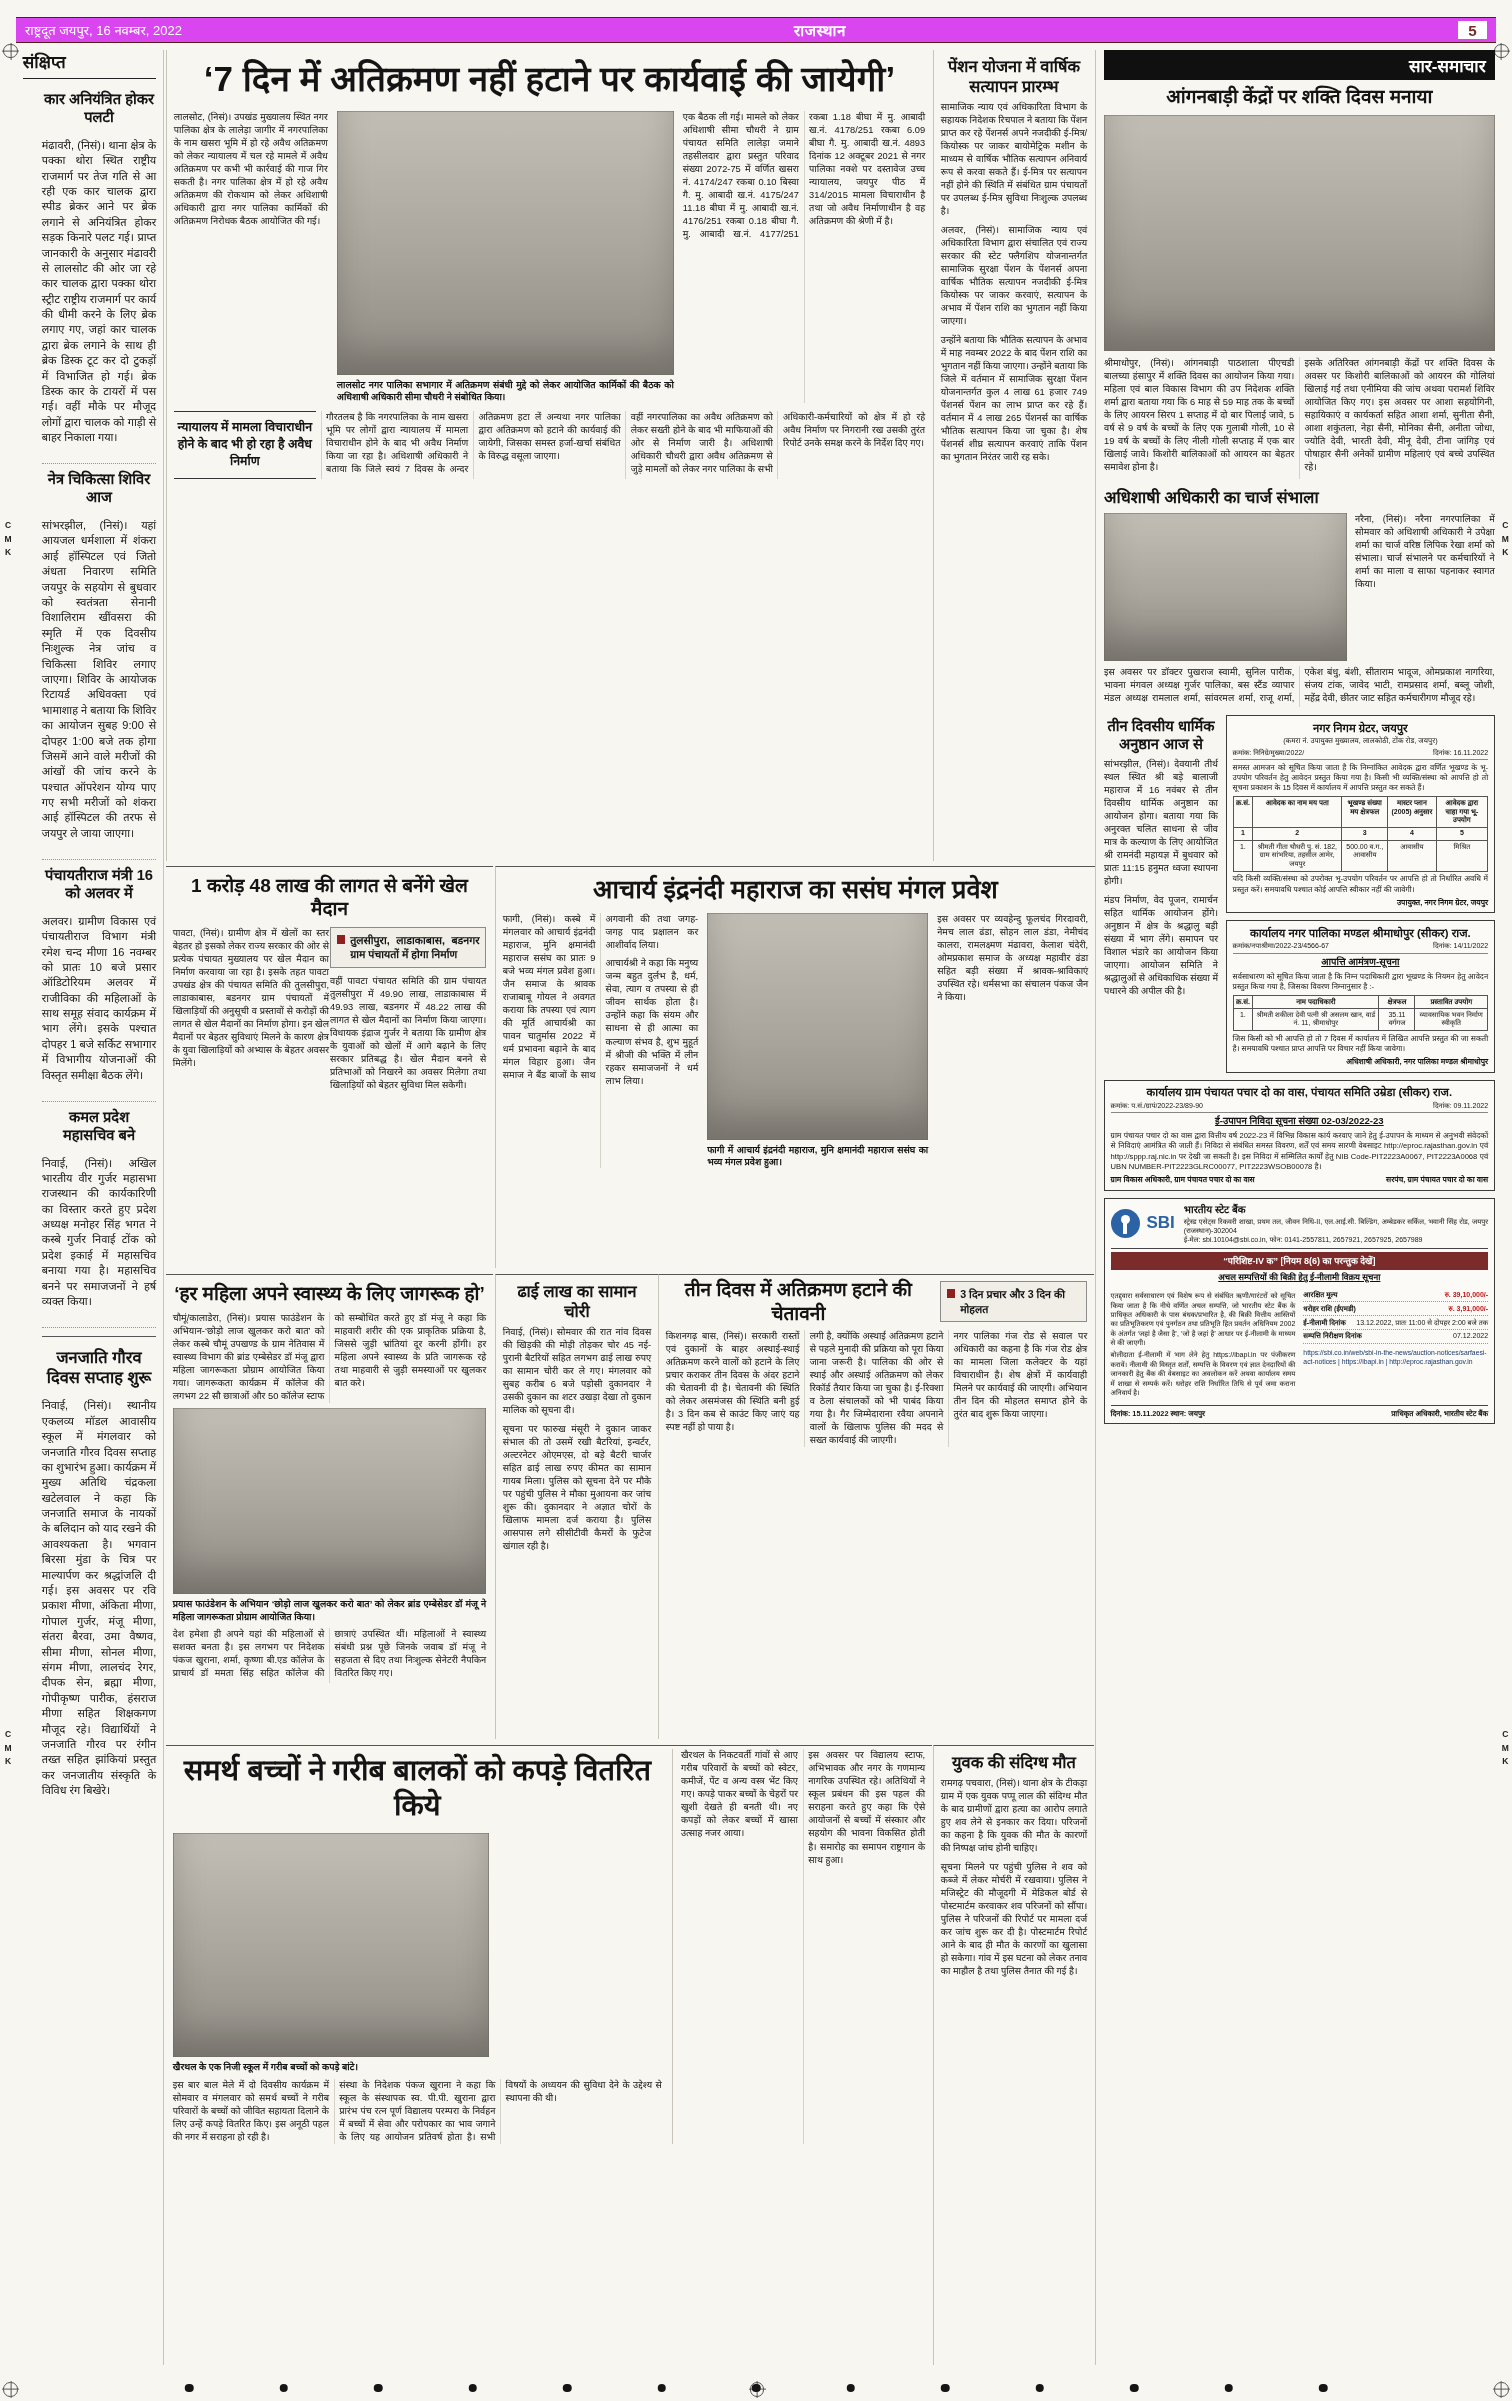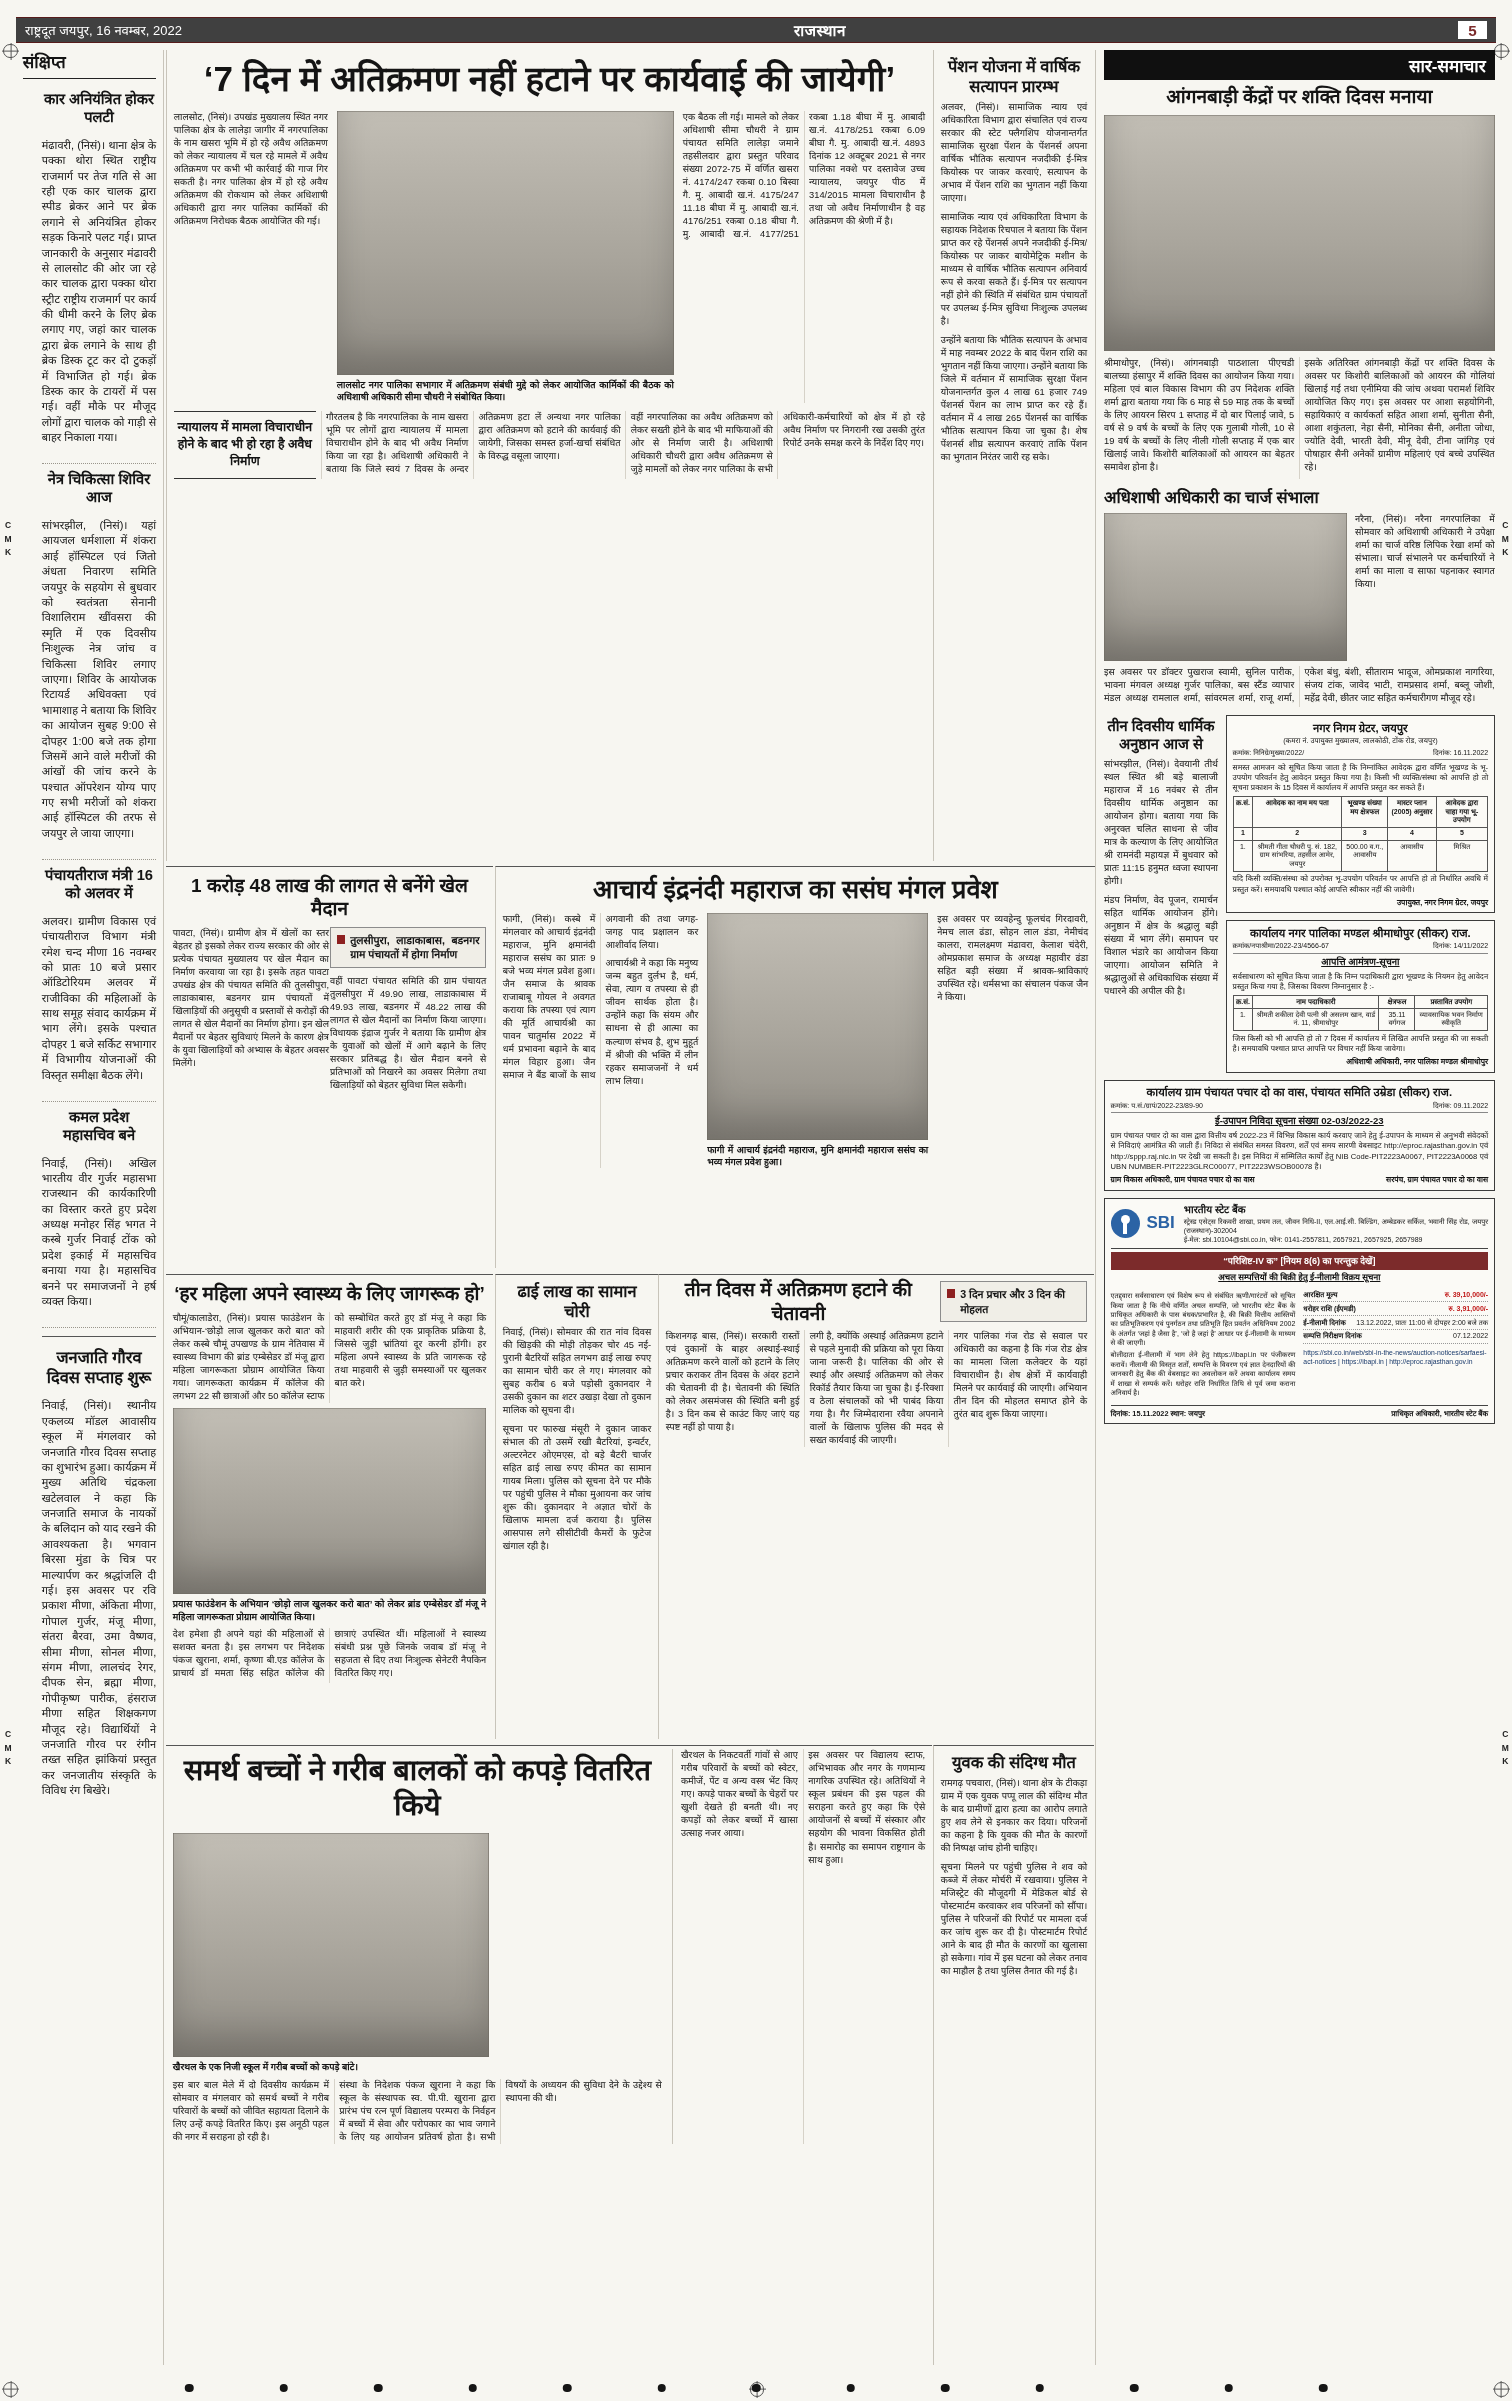--- a/index.html
+++ b/index.html
@@ -1,19 +1,19 @@
 <!DOCTYPE html>
 <html lang="hi" style="font-size:9px"><head>
 <meta charset="utf-8">
 <style>
   html,body{margin:0;padding:0;background:#dedcd6;}
   .page{position:relative;width:1512px;height:2401px;background:#f7f6f1;overflow:hidden;
         font-family:"Liberation Sans","DejaVu Sans",sans-serif;color:#141414;}
   
-  .masthead{position:absolute;left:16px;top:17px;width:1480px;height:26px;background:#404040;
+  .masthead{position:absolute;left:16px;top:17px;width:1480px;height:26px;background:#d946ef;
             border-top:1.1px solid #571c1c;border-bottom:1.1px solid #571c1c;color:#fff;
             display:flex;align-items:center;justify-content:space-between;padding:0 9px;box-sizing:border-box;}
   .masthead .edition{font-size:13px;}
   .masthead .region{font-size:15.2px;font-weight:bold;letter-spacing:0.6px;}
   .masthead .pagenum{background:#fff;color:#7c2b2b;font-weight:bold;font-size:15.2px;padding:0.6px 10.2px;}
   
   .art{position:absolute;box-sizing:border-box;padding:3.4px 6.8px;overflow:hidden;}
   .rule-left{border-left:0.6px solid #c8c4ba;}
   .rule-top{border-top:0.8px solid #555;}
   .body-text{font-size:9.3px;line-height:1.4;text-align:justify;}
@@ -187,22 +187,22 @@
     <div class="body-text cols-5" style="margin-top:8px;">
       <div class="main-subhead">न्यायालय में मामला विचाराधीन होने के बाद भी हो रहा है अवैध निर्माण</div>
       <p>गौरतलब है कि नगरपालिका के नाम खसरा भूमि पर लोगों द्वारा न्यायालय में मामला विचाराधीन होने के बाद भी अवैध निर्माण किया जा रहा है। अधिशाषी अधिकारी ने बताया कि जिले स्वयं 7 दिवस के अन्दर अतिक्रमण हटा लें अन्यथा नगर पालिका द्वारा अतिक्रमण को हटाने की कार्यवाई की जायेगी, जिसका समस्त हर्जा-खर्चा संबंधित के विरुद्ध वसूला जाएगा।</p>
       <p>वहीं नगरपालिका का अवैध अतिक्रमण को लेकर सख्ती होने के बाद भी माफियाओं की ओर से निर्माण जारी है। अधिशाषी अधिकारी चौधरी द्वारा अवैध अतिक्रमण से जुड़े मामलों को लेकर नगर पालिका के सभी अधिकारी-कर्मचारियों को क्षेत्र में हो रहे अवैध निर्माण पर निगरानी रख उसकी तुरंत रिपोर्ट उनके समक्ष करने के निर्देश दिए गए।</p>
     </div>
   </section>
 
   <section class="art art-pension rule-left">
     <h2 class="hl-md">पेंशन योजना में वार्षिक सत्यापन प्रारम्भ</h2>
     <div class="body-text">
+      <p>सामाजिक न्याय एवं अधिकारिता विभाग के सहायक निदेशक रिचपाल ने बताया कि पेंशन प्राप्त कर रहे पेंशनर्स अपने नजदीकी ई-मित्र/कियोस्क पर जाकर बायोमेट्रिक मशीन के माध्यम से वार्षिक भौतिक सत्यापन अनिवार्य रूप से करवा सकते हैं। ई-मित्र पर सत्यापन नहीं होने की स्थिति में संबंधित ग्राम पंचायतों पर उपलब्ध ई-मित्र सुविधा निःशुल्क उपलब्ध है।</p>
       <p>अलवर, (निसं)। सामाजिक न्याय एवं अधिकारिता विभाग द्वारा संचालित एवं राज्य सरकार की स्टेट फ्लैगशिप योजनान्तर्गत सामाजिक सुरक्षा पेंशन के पेंशनर्स अपना वार्षिक भौतिक सत्यापन नजदीकी ई-मित्र कियोस्क पर जाकर करवाएं, सत्यापन के अभाव में पेंशन राशि का भुगतान नहीं किया जाएगा।</p>
-      <p>सामाजिक न्याय एवं अधिकारिता विभाग के सहायक निदेशक रिचपाल ने बताया कि पेंशन प्राप्त कर रहे पेंशनर्स अपने नजदीकी ई-मित्र/कियोस्क पर जाकर बायोमेट्रिक मशीन के माध्यम से वार्षिक भौतिक सत्यापन अनिवार्य रूप से करवा सकते हैं। ई-मित्र पर सत्यापन नहीं होने की स्थिति में संबंधित ग्राम पंचायतों पर उपलब्ध ई-मित्र सुविधा निःशुल्क उपलब्ध है।</p>
       <p>उन्होंने बताया कि भौतिक सत्यापन के अभाव में माह नवम्बर 2022 के बाद पेंशन राशि का भुगतान नहीं किया जाएगा। उन्होंने बताया कि जिले में वर्तमान में सामाजिक सुरक्षा पेंशन योजनान्तर्गत कुल 4 लाख 61 हजार 749 पेंशनर्स पेंशन का लाभ प्राप्त कर रहे हैं। वर्तमान में 4 लाख 265 पेंशनर्स का वार्षिक भौतिक सत्यापन किया जा चुका है। शेष पेंशनर्स शीघ्र सत्यापन करवाएं ताकि पेंशन का भुगतान निरंतर जारी रह सके।</p>
     </div>
   </section>
 
   <section class="art sec-right">
     <div class="saar-header">सार-समाचार</div>
 
     <article class="saar-art">
       <h2 class="hl-lg">आंगनबाड़ी केंद्रों पर शक्ति दिवस मनाया</h2>
       <div class="photo" style="width:100%;height:236px;margin-bottom:5.6px;"></div>

